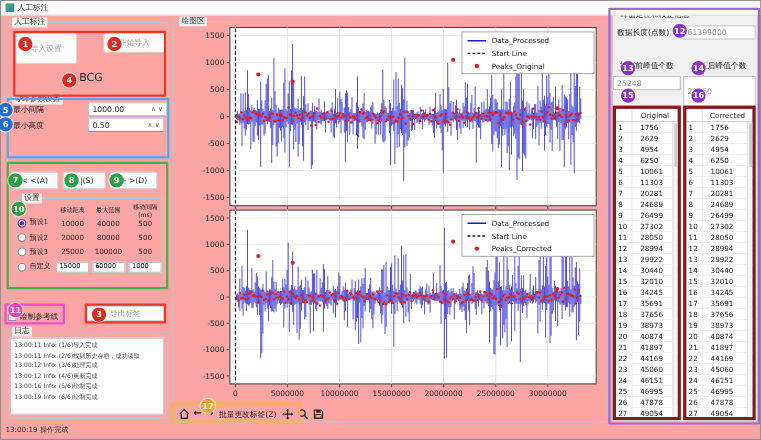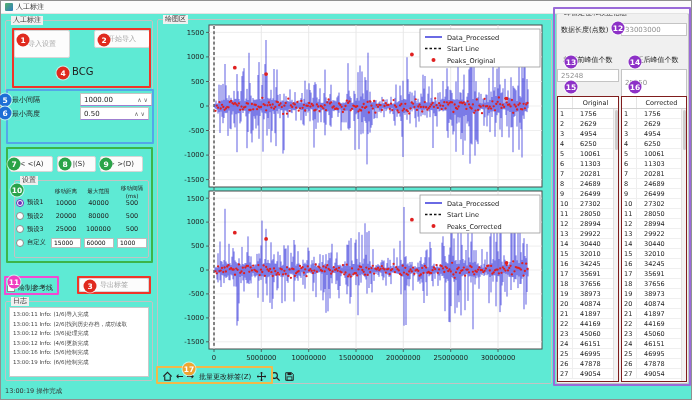--- a/index.html
+++ b/index.html
@@ -1,18 +1,18 @@
 <!DOCTYPE html>
 <html><head>
 <meta charset="utf-8">
 <style>
   *{margin:0;padding:0;box-sizing:border-box}
   html,body{width:692px;height:400px}
   body{position:relative;font-family:"DejaVu Sans","Liberation Sans",sans-serif;background:#fff;overflow:hidden}
-  .win{position:absolute;inset:0;background:#5eead4;border:1px solid #909090}
+  .win{position:absolute;inset:0;background:#fca5a5;border:1px solid #909090}
   .titlebar{position:absolute;left:0;top:0;right:0;height:13px;background:#fbfbfb;border-bottom:1px solid #e3e3e3;display:flex;align-items:center;gap:3px;padding-left:4px;z-index:5}
   .ticon{width:8px;height:8px;background:linear-gradient(135deg,#55b06a,#2d7dc0);border-radius:1px}
   .ttext{font-size:7px;color:#333}
   .group{position:absolute;border:1px solid #c3c3c3;border-radius:2px}
   .glabel{position:absolute;top:-5px;left:5px;font-size:7px;line-height:9px;color:#333;background:#f0f0f0;padding:0 2px;white-space:nowrap}
   .btn{position:absolute;background:#fcfcfc;border:1px solid #d6d6d6;border-radius:2px;font-size:7px;display:flex;align-items:center;justify-content:center;color:#2a2a2a;white-space:nowrap}
   .btn.dis{color:#a6a6a6}
   .lbl{position:absolute;font-size:7px;color:#222;line-height:9px;white-space:nowrap}
   .field{position:absolute;background:#fff;border:1px solid #c4c4c4;border-bottom:1px solid #9f7fd0;display:flex;align-items:center;font-size:7px;color:#222;padding:0 3px}
   .field .fval{flex:1;text-align:left}
@@ -22,21 +22,21 @@
   .radio{width:8px;height:8px;border:1px solid #8a8a8a;border-radius:50%;background:#fff;flex:none}
   .radio.sel{border-color:#6a30b8;position:relative}
   .radio.sel::after{content:'';position:absolute;left:1px;top:1px;width:4px;height:4px;border-radius:50%;background:#6a30b8}
   .cbx{position:absolute;width:8px;height:8px;border:1px solid #8a8a8a;background:#fff}
   .logbox{position:absolute;background:#fff;border:1px solid #c9c9c9;font-size:5.5px;color:#444;line-height:9.6px;padding:2px 3px;overflow:hidden;white-space:nowrap}
   .pgrid{position:absolute;font-size:6.5px;color:#222}
   .prow{display:grid;grid-template-columns:34px 32px 33px 34px;height:13.4px;align-items:center;text-align:center}
   .prow.hd{height:11px;font-size:5.6px}
   .prow .first{display:flex;align-items:center;gap:3px;text-align:left;font-size:6.3px}
   .vin{width:30px;height:10px;border:1px solid #bdbdbd;background:#fff;font-size:6px;padding:0 2px;font-family:inherit;margin:0 auto;display:block}
-  .ptable{position:absolute;background:#fff;border:1px solid #7f1d1d;overflow:hidden;font-size:6.5px;color:#222}
+  .ptable{position:absolute;background:#fff;border:3px solid #7f1d1d;overflow:hidden;font-size:6.5px;color:#222}
   .ptable .hd{display:flex;height:12px;border-bottom:1px solid #d0d0d0}
   .ptable .hd .ic{width:15px;border-right:1px solid #e5e5e5}
   .ptable .hd .vc{flex:1;text-align:center;line-height:12px}
   .ptable .rw{display:flex;height:10px;border-bottom:1px solid #efefef}
   .ptable .rw .ic{width:15px;border-right:1px solid #eee;padding-left:2px;line-height:10px}
   .ptable .rw .vc{flex:1;padding-left:7px;line-height:10px}
   .sbar{position:absolute;right:0;top:12px;bottom:0;width:5px;background:#f3f3f3;border-left:1px solid #e2e2e2}
   .sthumb{position:absolute;left:1px;top:1px;width:3px;height:40px;background:#cdcdcd;border-radius:2px}
   .statustext{position:absolute;left:4px;top:386px;font-size:6.5px;color:#333;z-index:6}
   .progress{position:absolute;left:343px;top:386px;width:345px;height:12px;border:1px solid #b5b5b5;border-radius:3px;background:linear-gradient(90deg,#8ce88c,#87ddab,#9cc4de,#b2a8f0);display:flex;align-items:center;justify-content:center;font-size:7px;color:#111;z-index:6}
@@ -58,20 +58,23 @@
     <span class="ttext">人工标注</span>
   </div>
 
   <div class="group" style="left:4px;top:19px;width:148px;height:71px">
     <span class="glabel">人工标注</span>
   </div>
   <div class="btn dis" style="left:13px;top:29px;width:56px;height:28px">导入设置</div>
   <div class="btn dis" style="left:93px;top:29px;width:56px;height:18px">开始导入</div>
   <div class="lbl" style="left:71px;top:66px;font-size:10px">BCG</div>
 
+  <div class="group" style="left:4px;top:89px;width:148px;height:53px">
+    <span class="glabel">寻峰参数设置</span>
+  </div>
   <div class="lbl" style="left:11px;top:95px">最小间隔</div>
   <div class="field" style="left:79px;top:92px;width:72px;height:13px">
     <span class="fval">1000.00</span>
     <span class="spin">
         <span>∧</span>
         <span>∨</span>
       </span>
   </div>
   <div class="lbl" style="left:11px;top:109px">最小高度</div>
   <div class="field" style="left:79px;top:106px;width:69px;height:13px">
@@ -776,21 +779,21 @@
         <rect x="5" y="2.5" width="6" height="3.5" fill="#222"></rect>
         <rect x="4.5" y="8.5" width="7" height="5" fill="none" stroke="#222" stroke-width="1.2"></rect>
       </svg>
   </div>
 
   <div class="group" style="left:555px;top:12px;width:133px;height:371px;background:#f0f0f0">
     <span class="glabel">峰值定位和校正信息</span>
   </div>
   <div class="lbl" style="left:560px;top:25px">数据长度(点数)</div>
   <div class="field ro" style="left:620px;top:22px;width:66px;height:13px">
-    <span class="fval">33003000</span>
+    <span class="fval">61399000</span>
   </div>
   <div class="lbl" style="left:556px;top:55px;width:62px;text-align:center">校正前峰值个数</div>
   <div class="lbl" style="left:620px;top:55px;width:66px;text-align:center">校正后峰值个数</div>
   <div class="field ro" style="left:556px;top:68px;width:62px;height:13px">
     <span class="fval">25248</span>
   </div>
   <div class="field ro" style="left:620px;top:68px;width:66px;height:28px">
     <span class="fval">25250</span>
   </div>
   <div class="ptable" id="ptable0" style="left:556px;top:95px;width:62px;height:286px">

